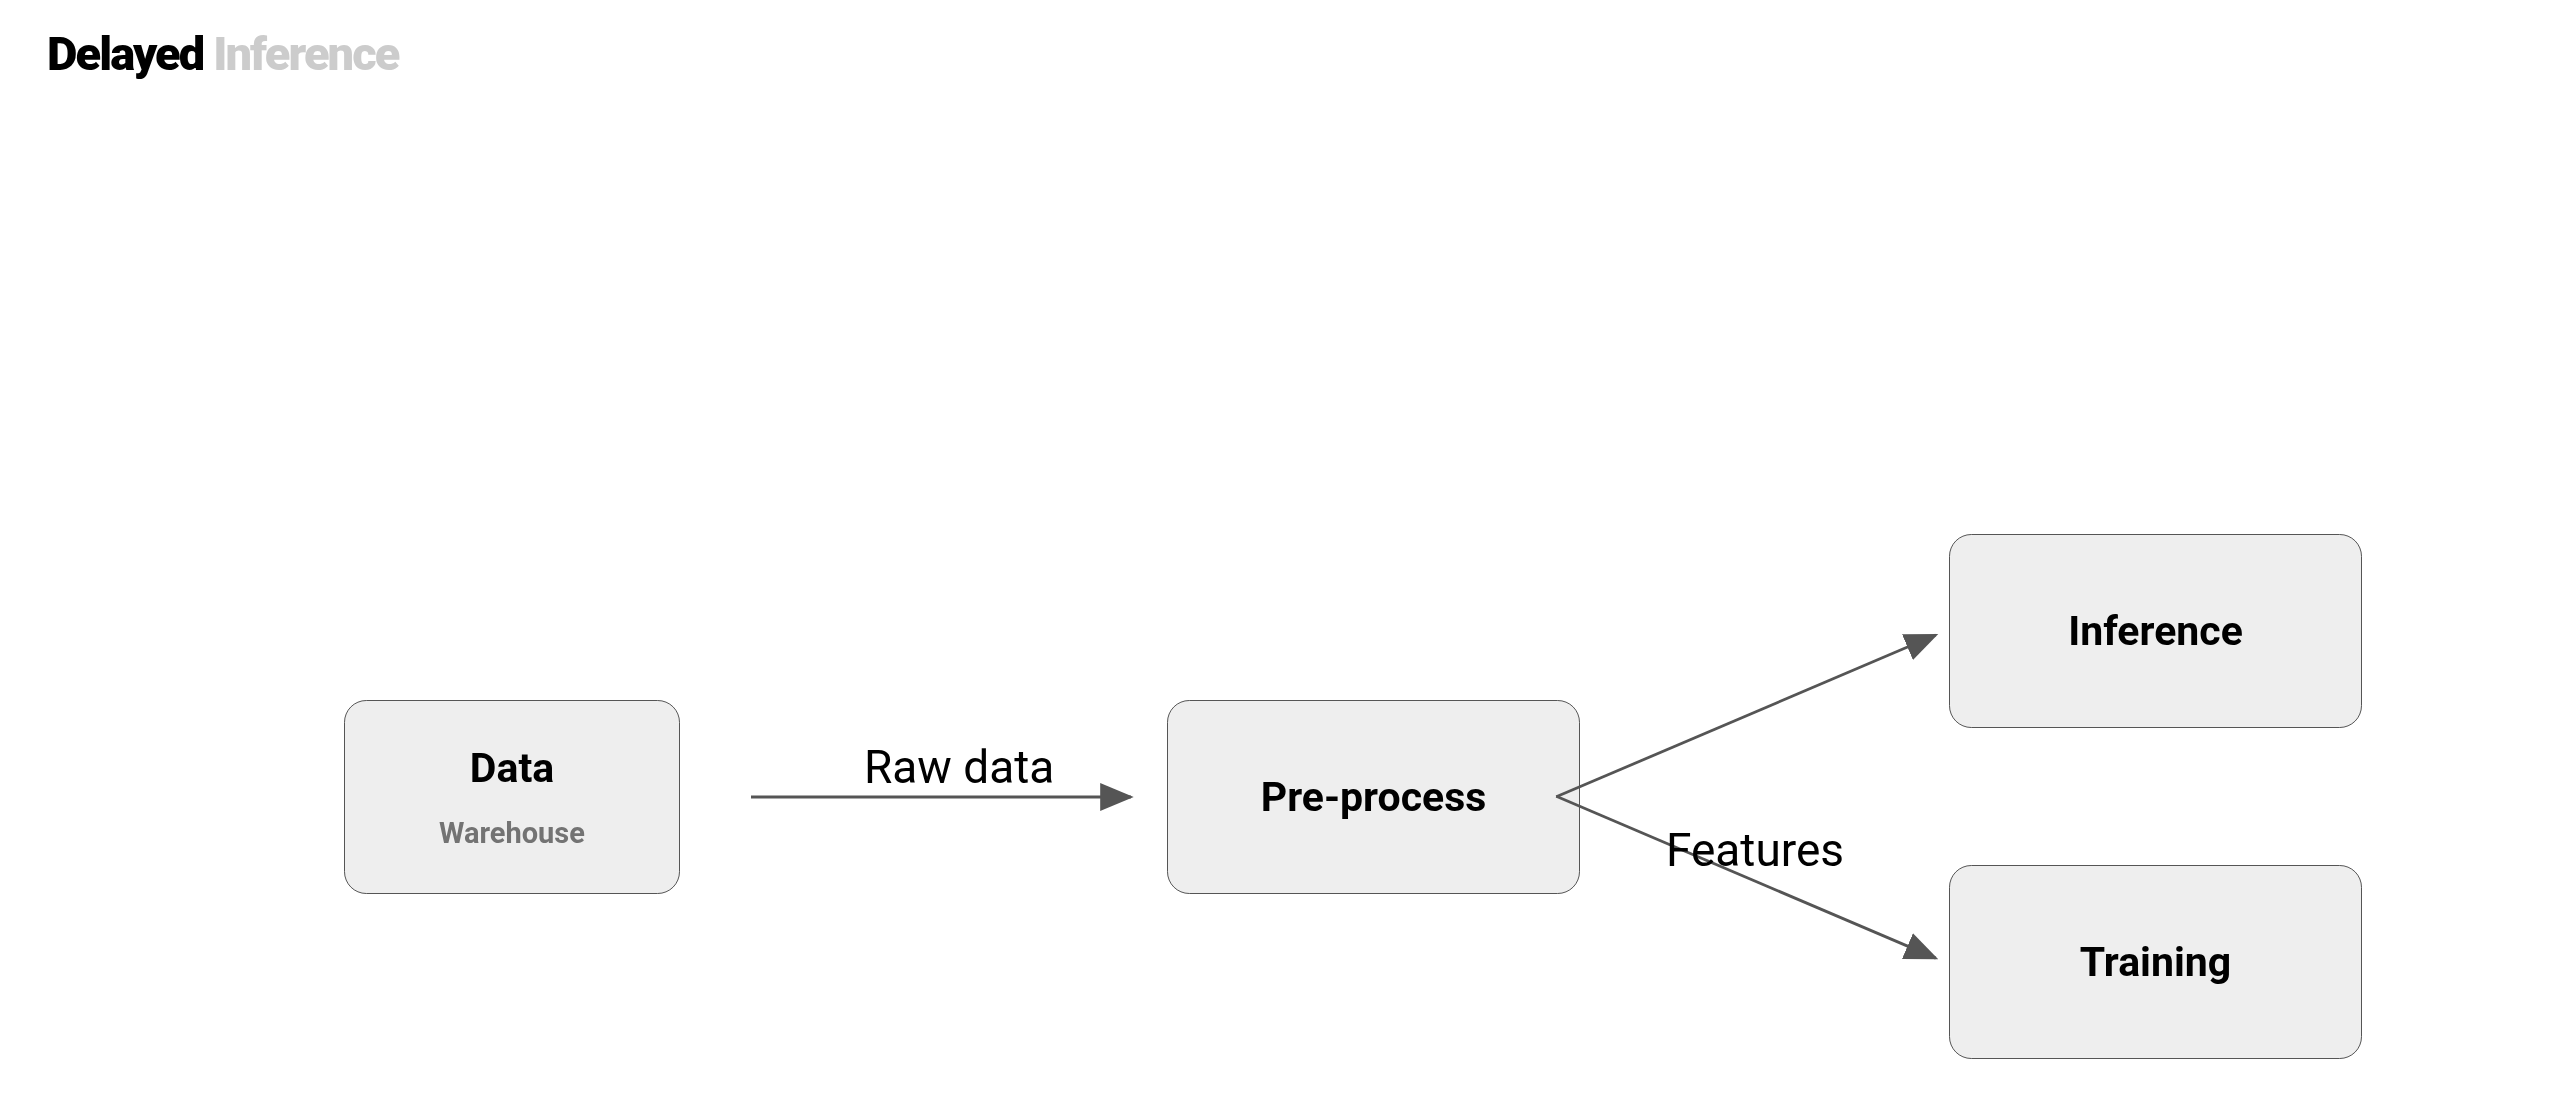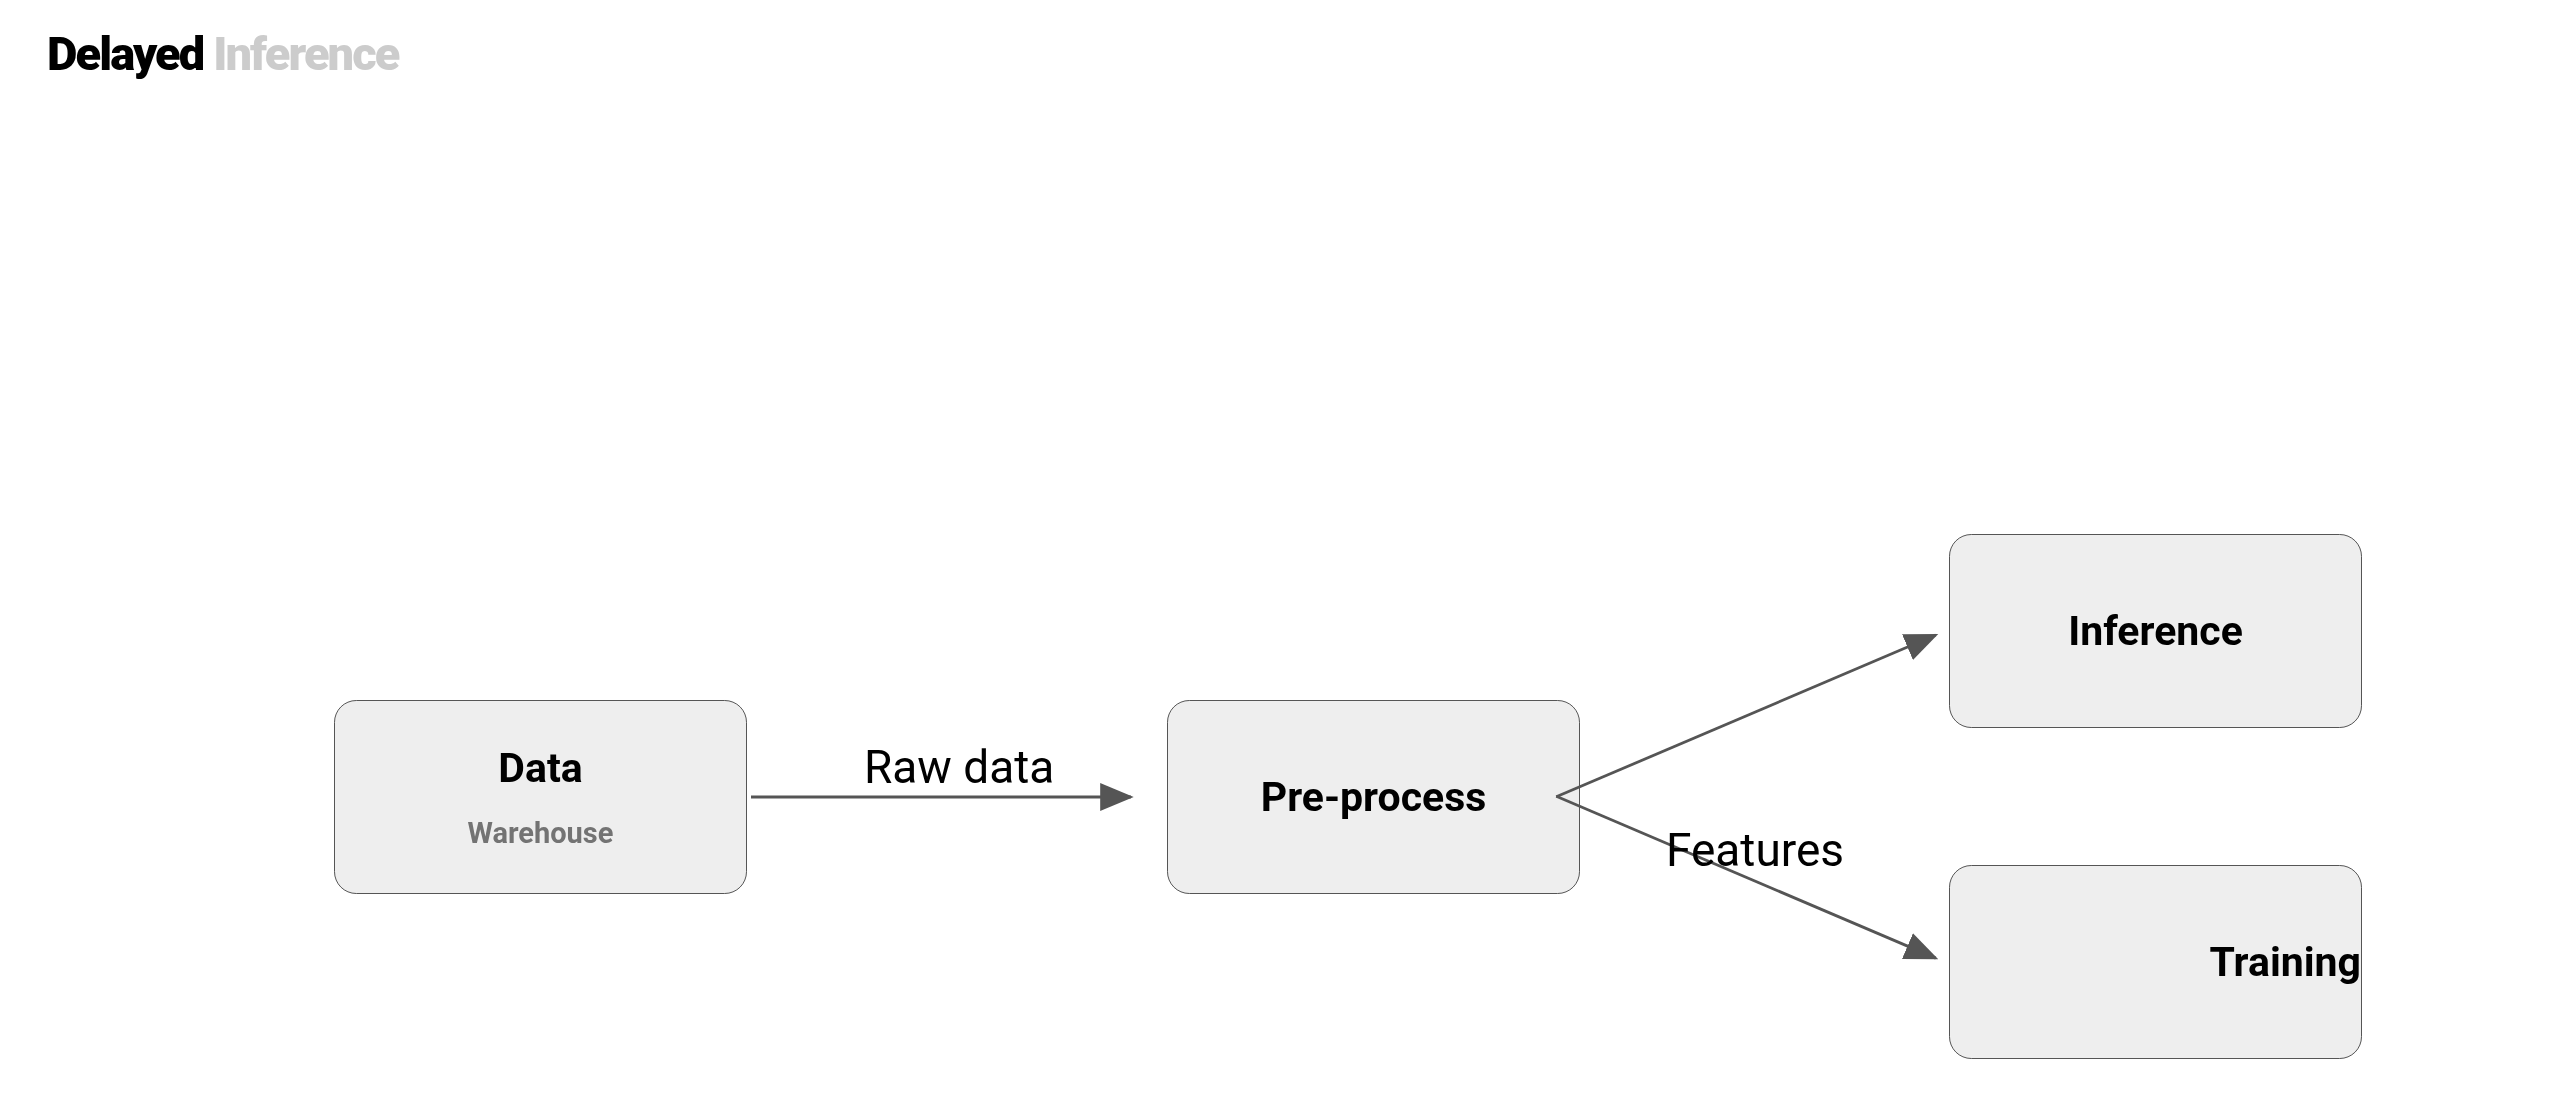--- a/index.html
+++ b/index.html
@@ -62,34 +62,34 @@
       overflow: visible;
     }
   </style>
 </head>
 <body>
 
 <div class="title">
   <span class="title-dark">Delayed </span><span class="title-light">Inference</span>
 </div>
 
-<div class="node" style="left:334px; top:700px; width:413px; height:194px;gap:21px;">
+<div class="node" style="left:344px; top:700px; width:336px; height:194px;gap:21px;">
   <div class="node-title">Data</div>
   <div class="node-subtitle">Warehouse</div>
 </div>
 
 <div class="node" style="left:1143px; top:700px; width:413px; height:194px;margin-left:24px;">
   <div class="node-title">Pre-process</div>
 </div>
 
 <div class="node" style="left:1949px; top:534px; width:413px; height:194px;">
   <div class="node-title">Inference</div>
 </div>
 
-<div class="node" style="left:1949px; top:865px; width:413px; height:194px;align-items:flex-end;">
+<div class="node" style="left:1949px; top:865px; width:413px; height:194px;">
   <div class="node-title">Training</div>
 </div>
 
 <svg class="arrow-svg" style="left:751px; top:782px; width:392px; height:30px;" viewBox="0 0 421 32" width="392" height="30">
   <defs>
     <marker id="arrowhead1" markerWidth="12" markerHeight="10" refX="11" refY="5" orient="auto">
       <polygon points="0 0, 12 5, 0 10" fill="#555555"></polygon>
     </marker>
   </defs>
   <line x1="0" y1="16" x2="408" y2="16" stroke="#555555" stroke-width="3" marker-end="url(#arrowhead1)"></line>

